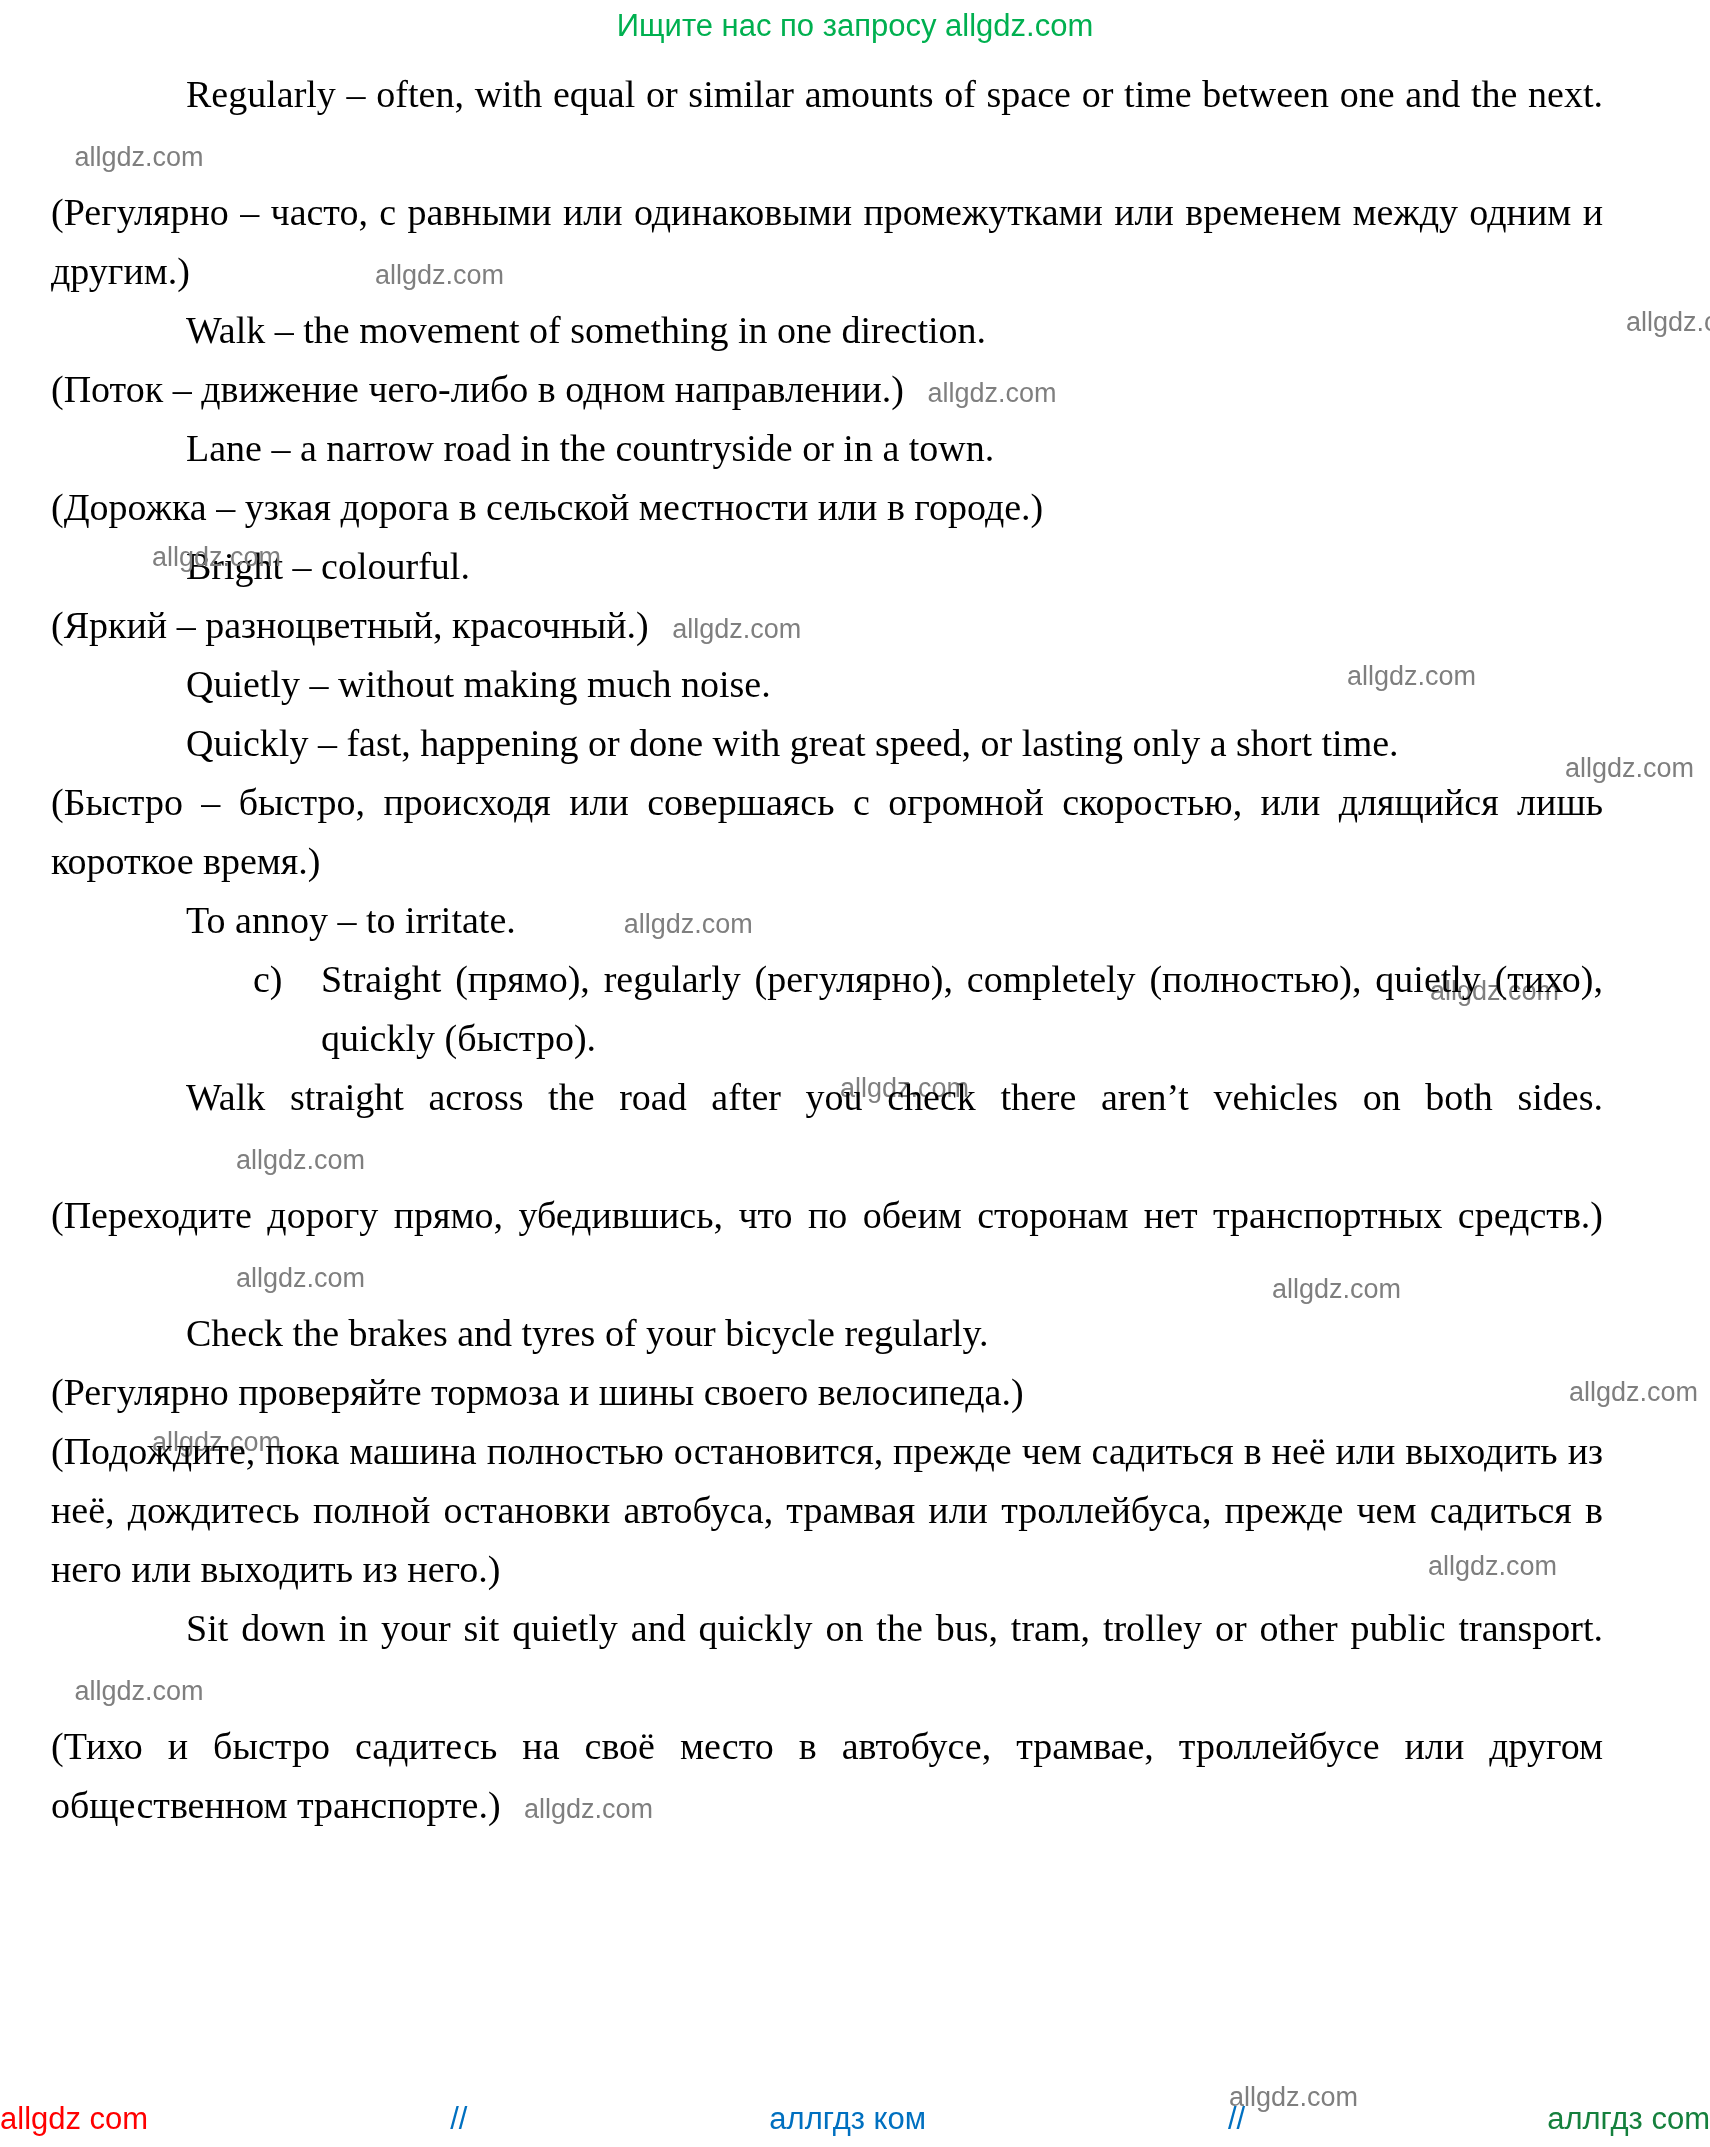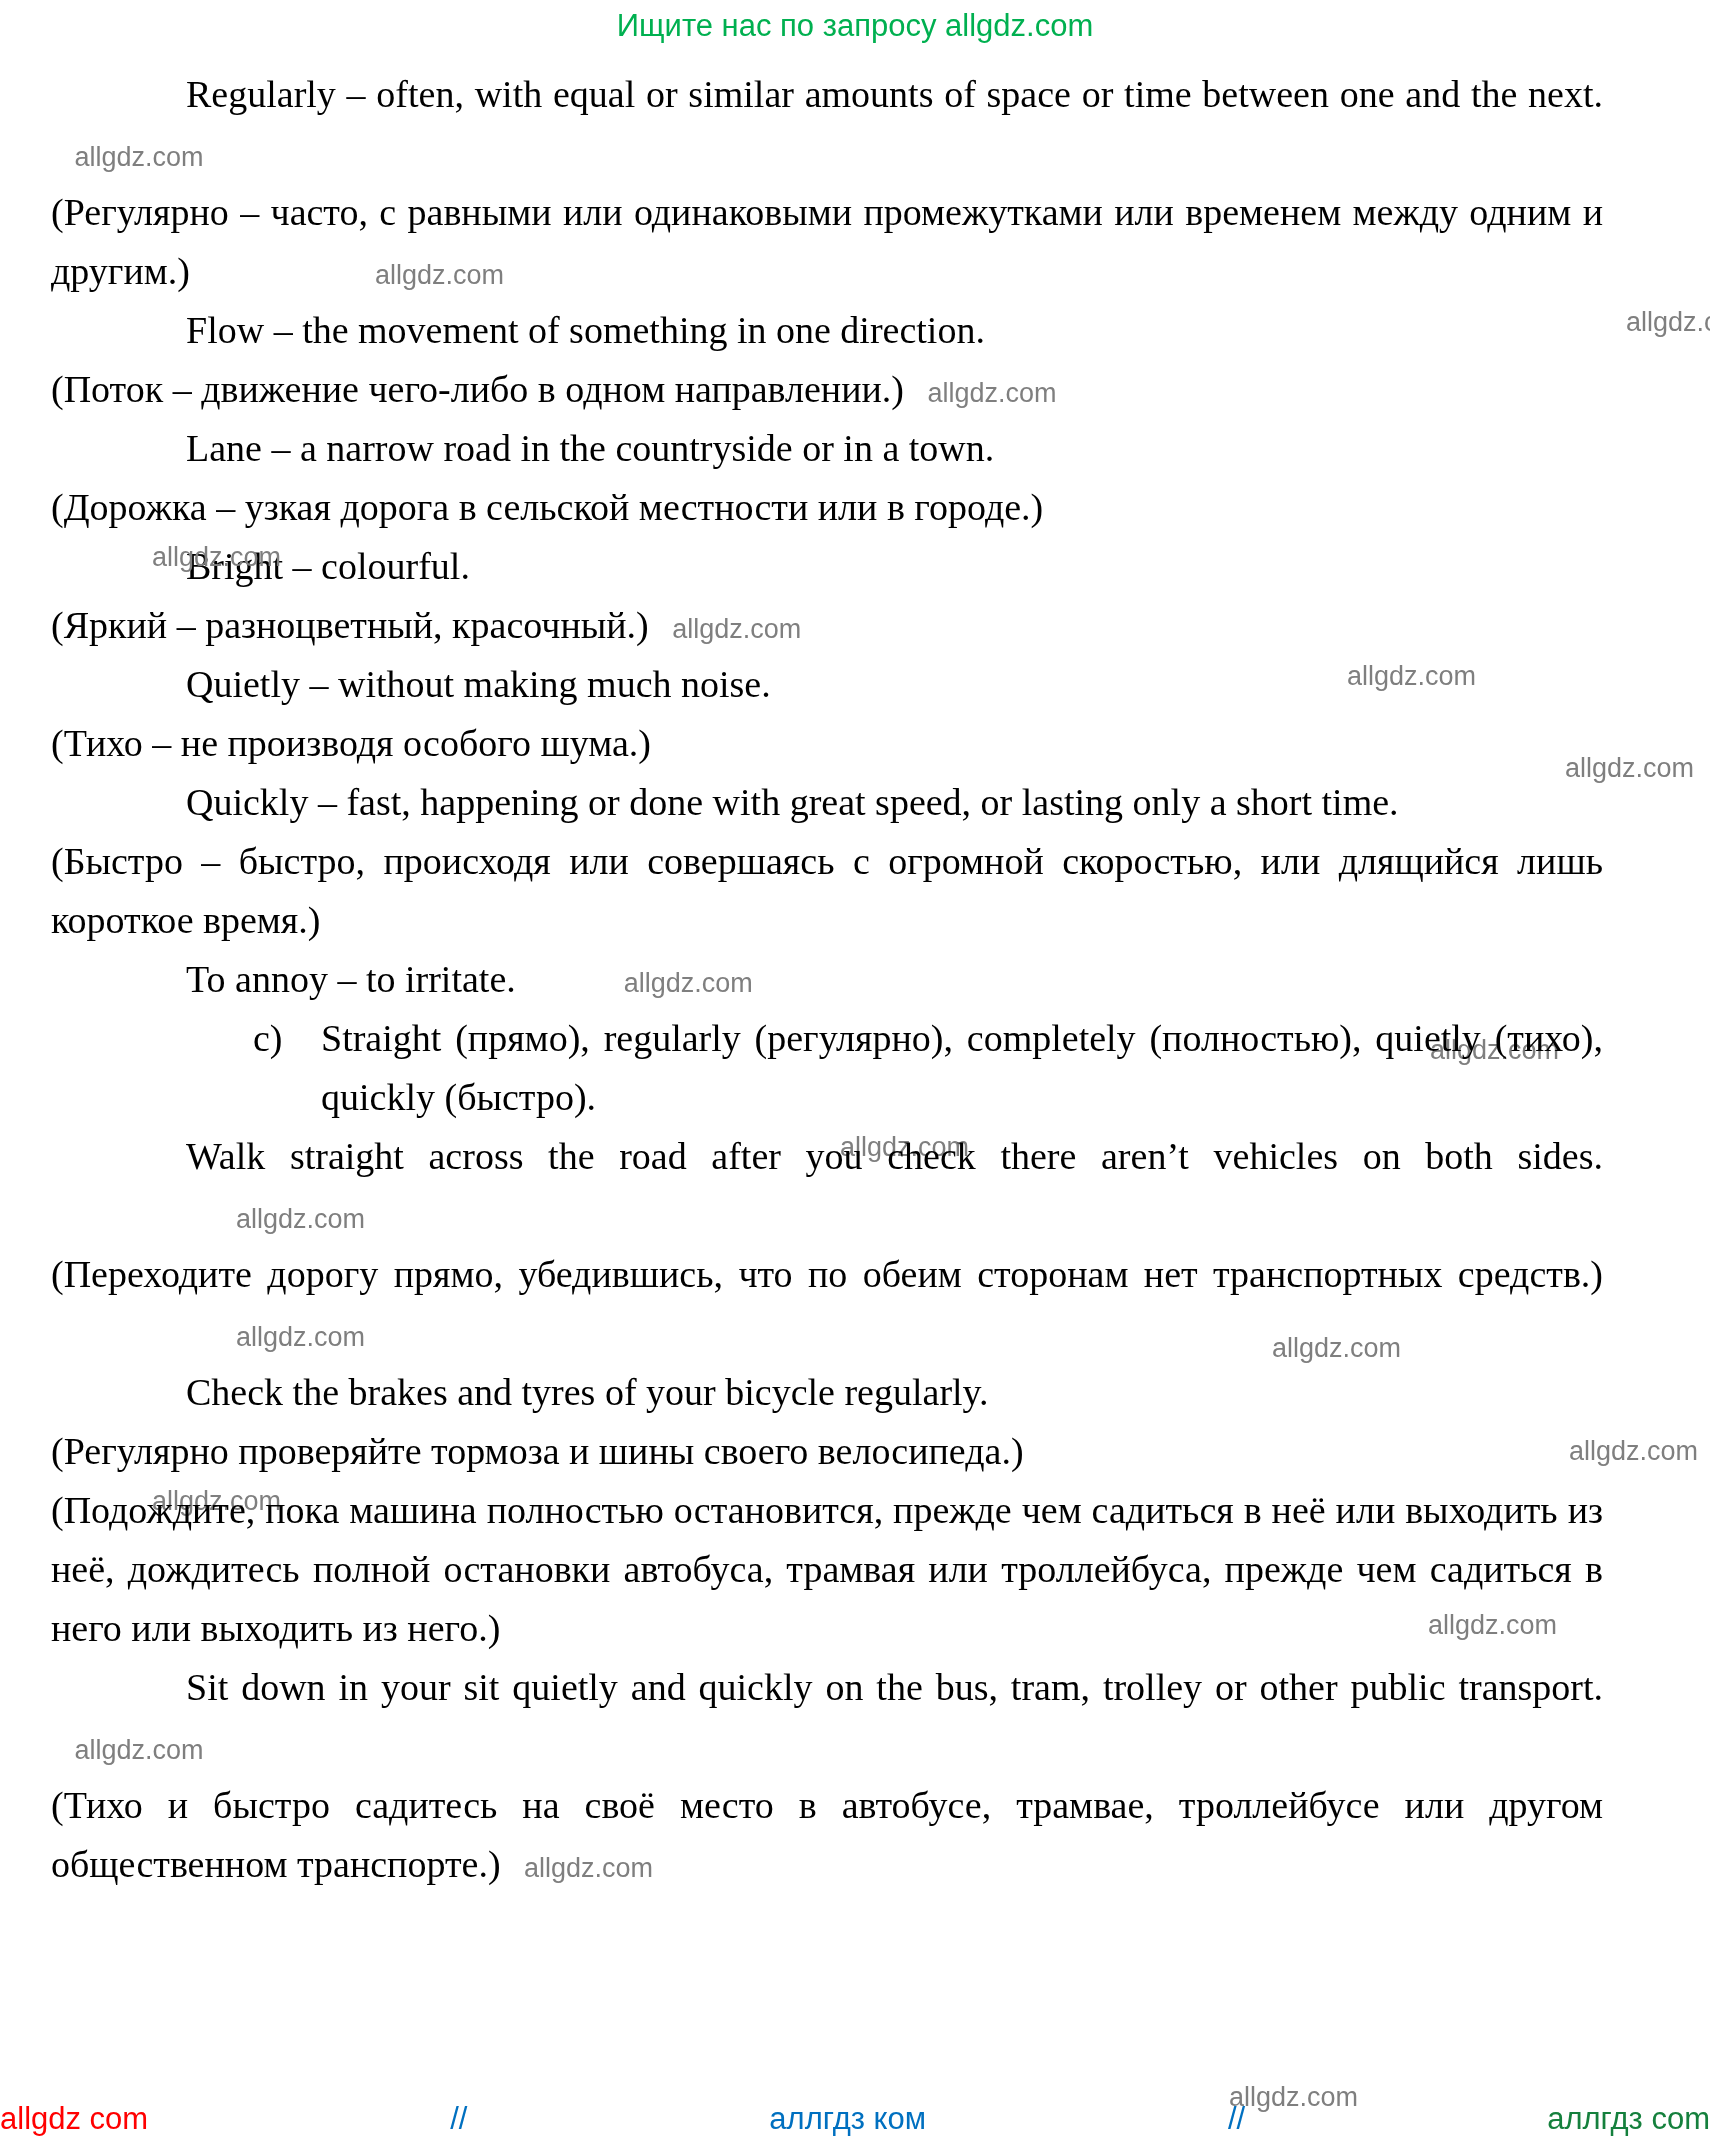--- a/index.html
+++ b/index.html
@@ -79,21 +79,21 @@
 
     <p class="para eng">
       <span>Regularly – often, with equal or similar amounts of space or time between one and the next.</span><span class="wm inline gap-s">allgdz.com</span>
     </p>
 
     <p class="para rus">
       <span>(Регулярно – часто, с равными или одинаковыми промежутками или временем между одним и другим.)</span><span class="wm inline gap-l">allgdz.com</span>
     </p>
 
     <p class="para eng">
-      <span>Flow – the movement of something in one direction.</span>
+      <span>Walk – the movement of something in one direction.</span>
       <span class="wm abs" style="left:1440px; top:5.4px;">allgdz.com</span>
     </p>
 
     <p class="para rus">
       <span>(Поток – движение чего-либо в одном направлении.)</span><span class="wm inline gap-s">allgdz.com</span>
     </p>
 
     <p class="para eng">
       <span>Lane – a narrow road in the countryside or in a town.</span>
     </p>
@@ -110,21 +110,20 @@
     <p class="para rus">
       <span>(Яркий – разноцветный, красочный.)</span><span class="wm inline gap-s">allgdz.com</span>
     </p>
 
     <p class="para eng">
       <span>Quietly – without making much noise.</span>
       <span class="wm abs" style="left:1161px; top:5.4px;">allgdz.com</span>
     </p>
 
     <p class="para rus">
-      <span>(Тихо – не производя особого шума.)</span>
       <span class="wm abs" style="left:1514px; top:38px;">allgdz.com</span>
     </p>
 
     <p class="para eng">
       <span>Quickly – fast, happening or done with great speed, or lasting only a short time.</span>
     </p>
 
     <p class="para rus">
       <span>(Быстро – быстро, происходя или совершаясь с огромной скоростью, или длящийся лишь короткое время.)</span>
     </p>

